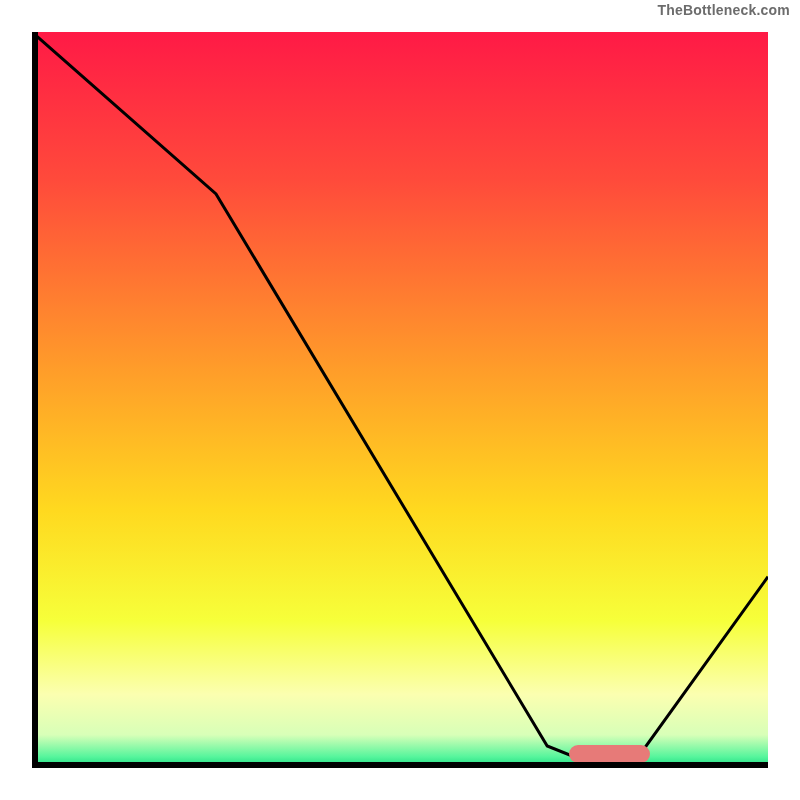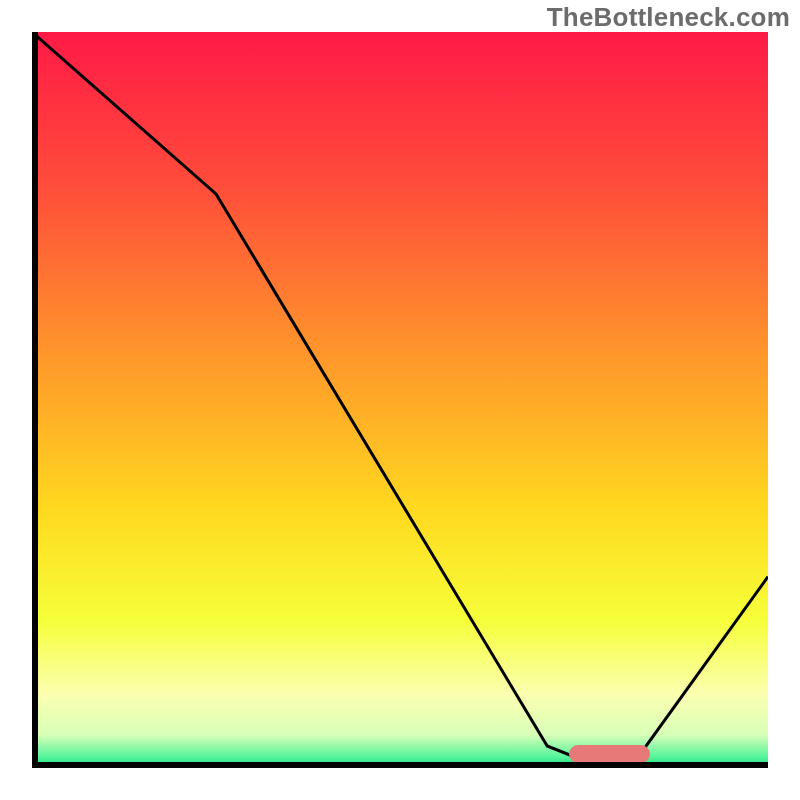--- a/index.html
+++ b/index.html
@@ -13,21 +13,21 @@
   }
   .chart-wrap {
     position: relative;
     width: 800px;
     height: 800px;
   }
   .attribution {
     position: absolute;
     top: 2px;
     right: 10px;
-    font-size: 26px;
+    font-size: 14px;
     font-weight: 600;
     color: #6c6c6c;
     letter-spacing: 0.2px;
   }
   .plot-area {
     position: absolute;
     left: 32px;
     top: 32px;
     width: 736px;
     height: 736px;

